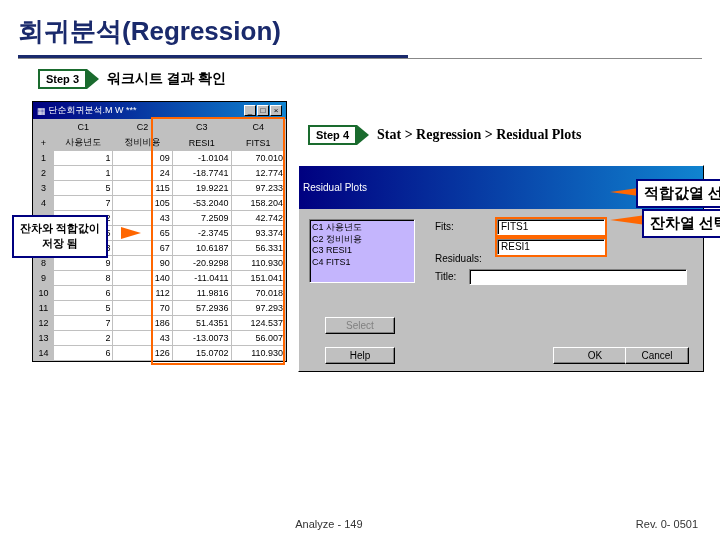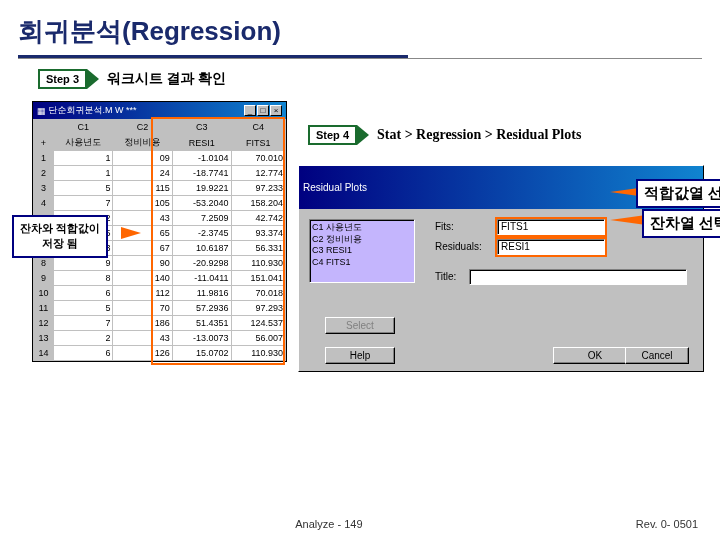--- a/index.html
+++ b/index.html
@@ -219,21 +219,21 @@
         <div>C1   사용년도</div>
         <div>C2   정비비용</div>
         <div>C3   RESI1</div>
         <div>C4   FITS1</div>
       </div>
 
       <span class="lbl" style="left:136px; top:12px;">Fits:</span>
       <div class="txtfield" style="left:198px; top:10px; width:108px;">FITS1</div>
       <div class="field-hl" style="left:196px; top:8px; width:112px; height:20px;"></div>
 
-      <span class="lbl" style="left:136px; top:32px;">Residuals:</span>
+      <span class="lbl" style="left:136px; top:44px;">Residuals:</span>
       <div class="txtfield" style="left:198px; top:30px; width:108px;">RESI1</div>
       <div class="field-hl" style="left:196px; top:28px; width:112px; height:20px;"></div>
 
       <span class="lbl" style="left:136px; top:62px;">Title:</span>
       <div class="txtfield" style="left:170px; top:60px; width:218px;"></div>
 
       <div class="btn disabled" style="left:26px; top:108px; width:70px;">Select</div>
       <div class="btn" style="left:26px; top:138px; width:70px;">Help</div>
       <div class="btn" style="left:254px; top:138px; width:84px;">OK</div>
       <div class="btn" style="left:326px; top:138px; width:64px;">Cancel</div>

